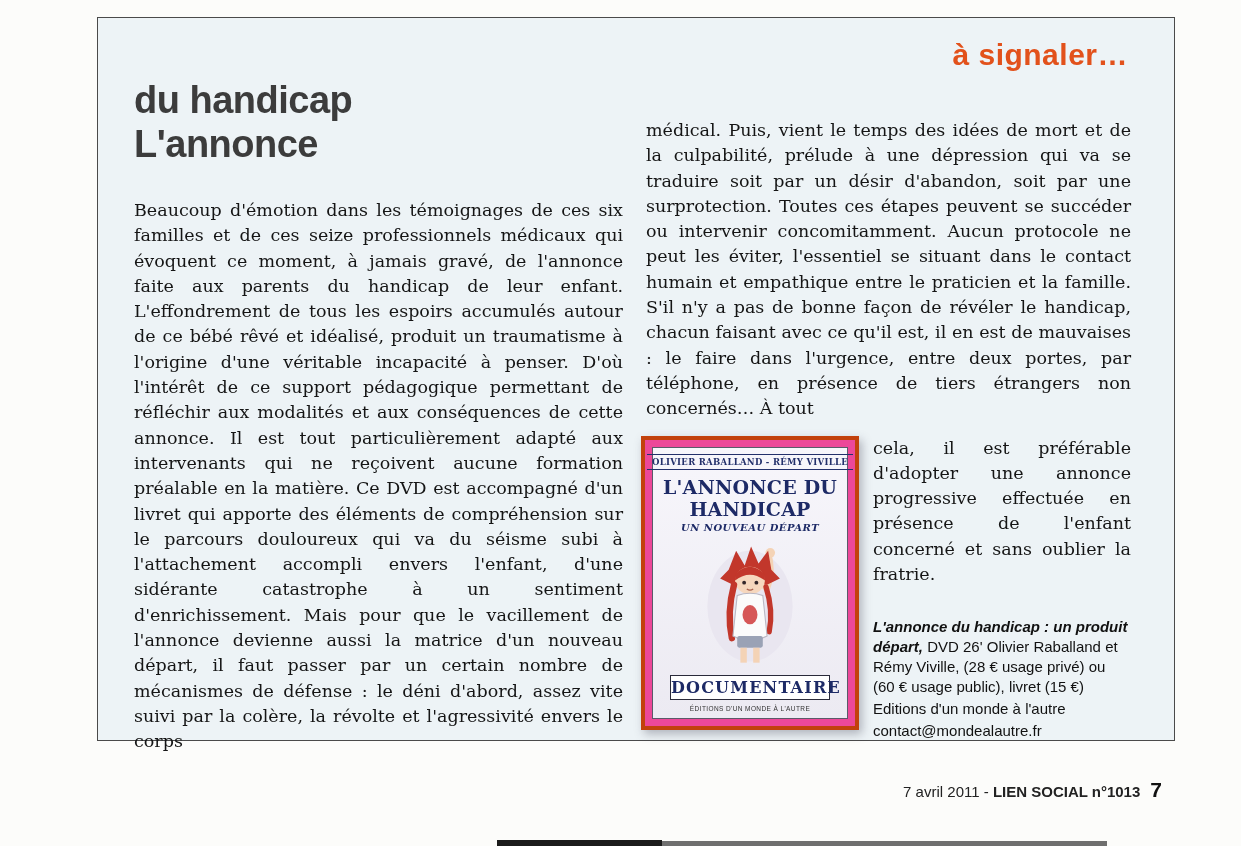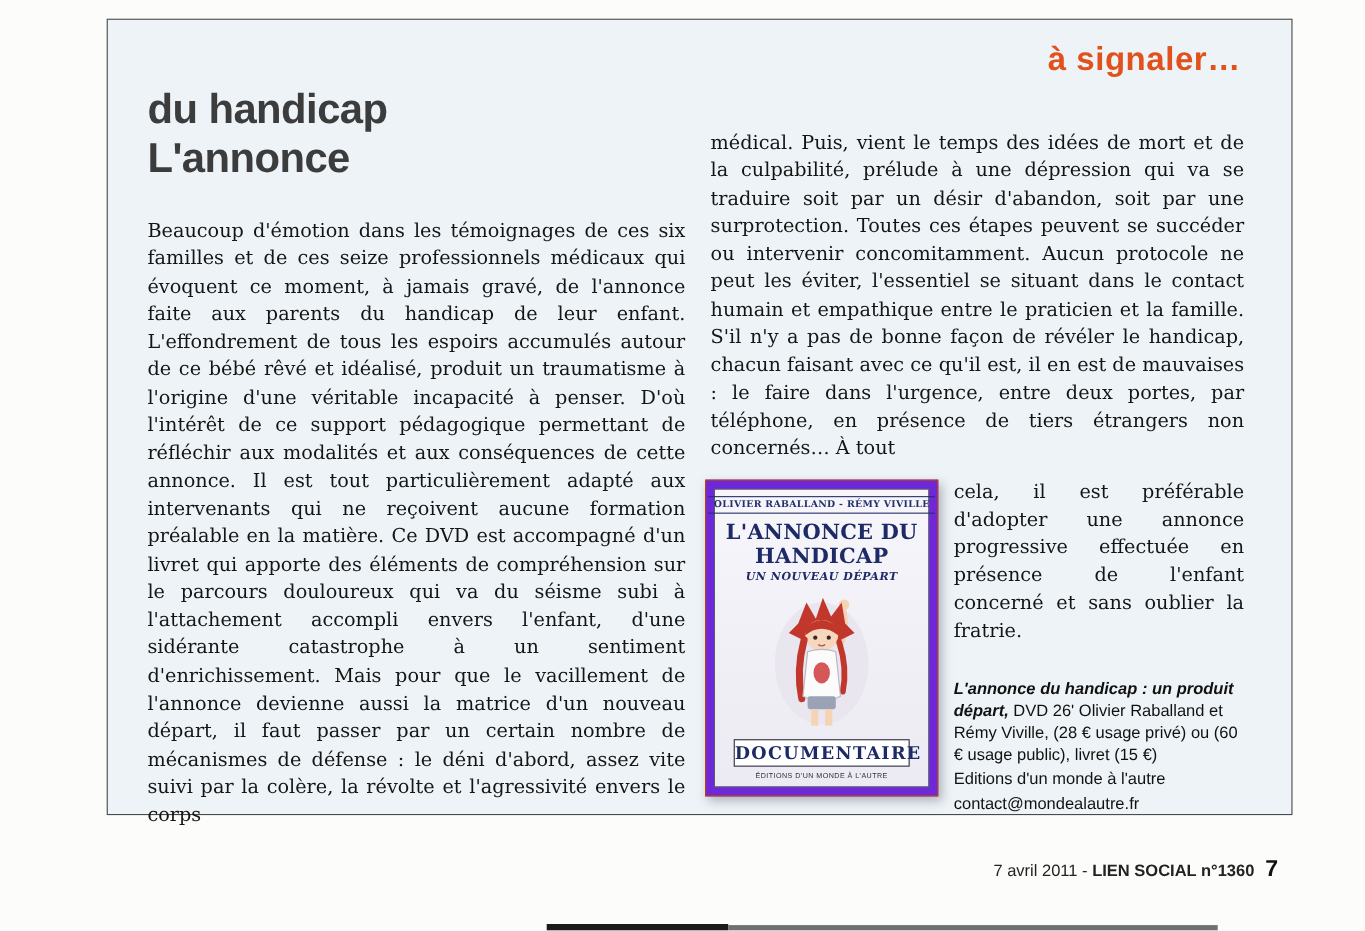--- a/index.html
+++ b/index.html
@@ -12,21 +12,21 @@
          font-family:"Liberation Sans",sans-serif;font-weight:bold;font-size:30px;
          color:#e2511b;letter-spacing:.5px;}
   .title{position:absolute;left:36px;top:60px;
          font-family:"Liberation Sans",sans-serif;font-weight:bold;font-size:38px;
          line-height:44px;color:#3c3c3c;letter-spacing:-.5px;}
   .col-left{position:absolute;left:36px;top:180px;width:489px;}
   .col-right{position:absolute;left:548px;top:100px;width:485px;}
   .body-text{font-size:17.5px;line-height:25.3px;text-align:justify;color:#151515;margin:0;}
   .media-row{display:flex;margin-top:14px;align-items:flex-start;}
   .dvd{flex:0 0 auto;width:196px;height:272px;margin-right:14px;margin-left:-5px;
-       background:#6d28d9;border:1px solid #c2410c;box-shadow:3px 4px 9px rgba(60,60,80,.35);
+       background:#ec4899;border:4px solid #c2410c;box-shadow:3px 4px 9px rgba(60,60,80,.35);
        padding:7px;box-sizing:content-box;}
   .dvd-inner{border:1px solid #5a5a6a;height:100%;box-sizing:border-box;
        background:linear-gradient(#f7f6fb,#eceaf2);display:flex;flex-direction:column;
        align-items:center;text-align:center;padding:6px 4px;}
   .dvd-authors{font-size:8.5px;font-weight:bold;color:#23306b;text-transform:uppercase;
        border-top:1px solid #23306b;border-bottom:1px solid #23306b;padding:2px 5px;
        letter-spacing:.3px;white-space:nowrap;}
   .dvd-title{margin-top:6px;font-weight:bold;font-size:19px;color:#1d2a66;letter-spacing:.2px;}
   .dvd-subtitle{font-style:italic;font-weight:bold;font-size:10px;color:#1d2a66;margin-top:2px;letter-spacing:.5px;}
   .dvd-art{flex:1;width:100%;display:flex;align-items:center;justify-content:center;min-height:0;}
@@ -107,19 +107,19 @@
             <div class="cap-line">contact@mondealautre.fr</div>
           </div>
         </div>
 
       </div>
     </div>
 
   </div>
 
   <div class="footer">
-    <span>7 avril 2011 - </span><span class="footer-journal">LIEN SOCIAL n°1360</span><span class="footer-page">7</span>
+    <span>7 avril 2011 - </span><span class="footer-journal">LIEN SOCIAL n°1013</span><span class="footer-page">7</span>
   </div>
 
   <div class="artifact-a"></div>
   <div class="artifact-b"></div>
 
 </div>
 
 </body></html>

